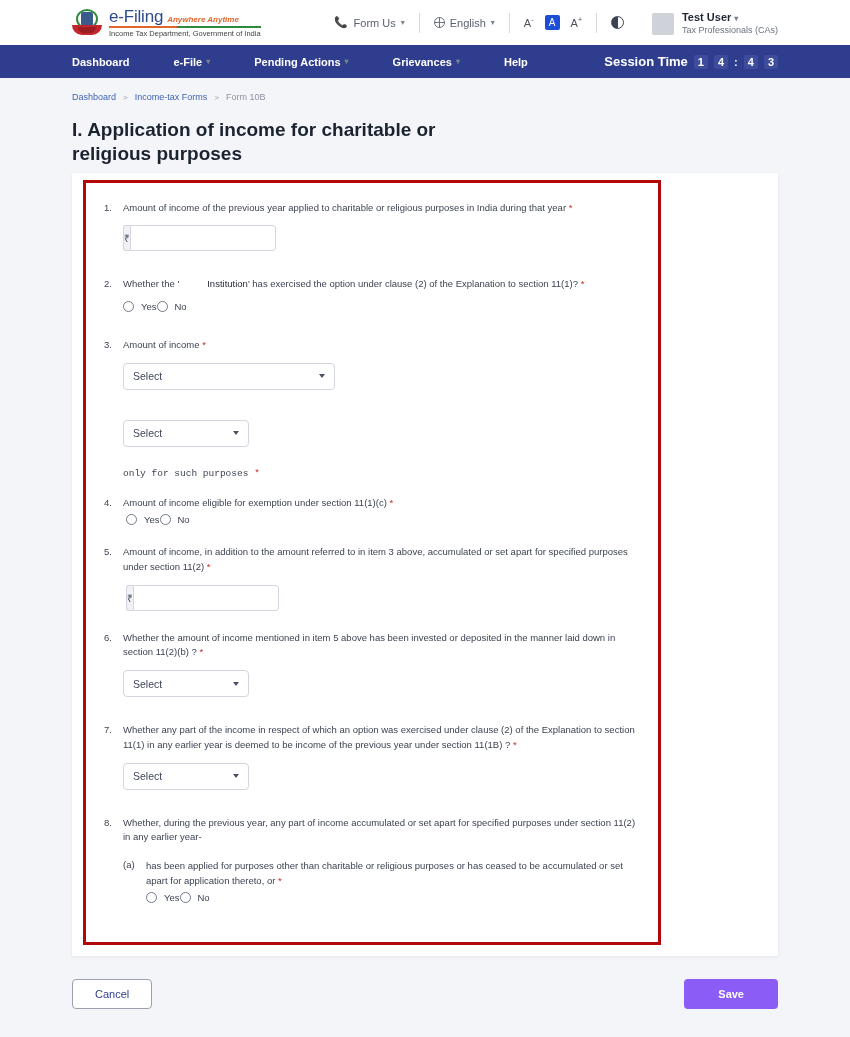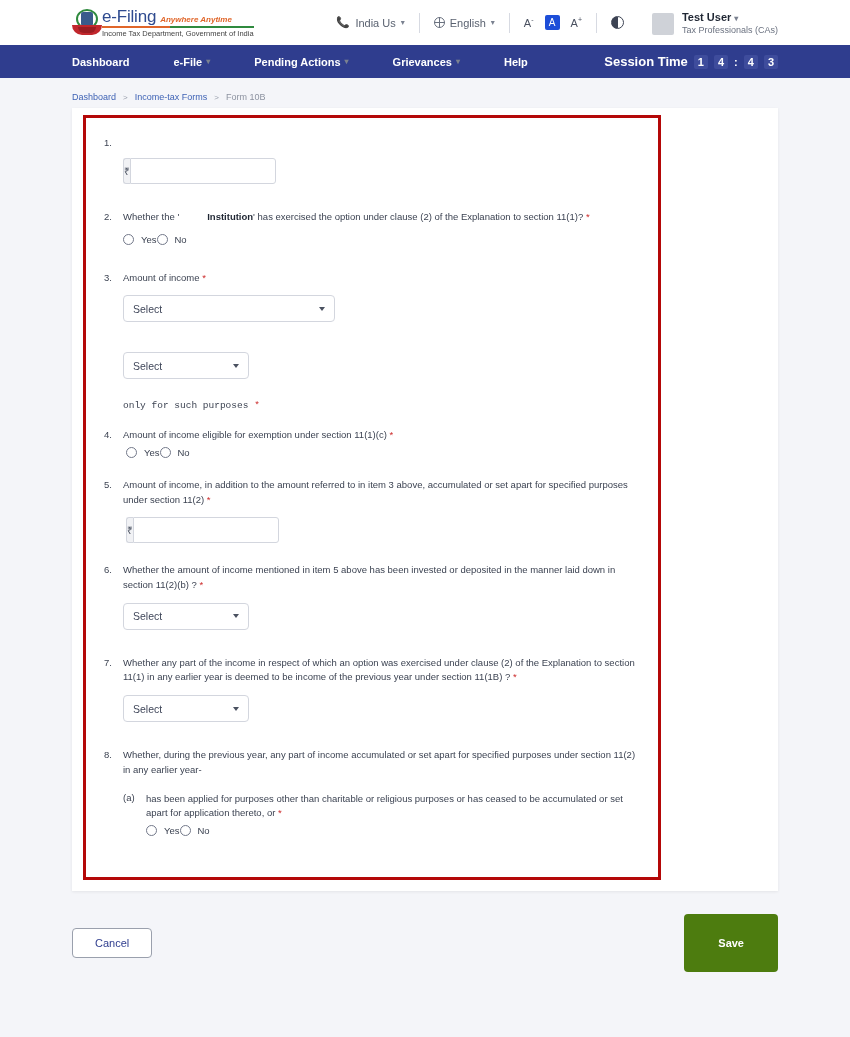--- a/index.html
+++ b/index.html
@@ -12,21 +12,21 @@
 
   
   .top-header {
     height: 45px;
     background: #ffffff;
     display: flex;
     align-items: center;
     padding: 0 72px 0 72px;
     position: relative;
   }
-  .brand { display: flex; align-items: center; gap: 0; }
+  .brand { display: flex; align-items: center; gap: 7px; }
   .emblem { width: 30px; height: 28px; position: relative; flex: none; }
   .emblem .ring {
     position: absolute; left: 4px; top: 0px;
     width: 22px; height: 20px; border: 2px solid #2f8a3e;
     border-radius: 50%;
   }
   .emblem .inner {
     position: absolute; left: 9px; top: 3px;
     width: 12px; height: 14px; background: #3a5b8c; border-radius: 2px;
   }
@@ -110,21 +110,21 @@
     border: 3px solid #b40808;
     padding: 18px 18px 0 18px;
     overflow: hidden;
   }
 
   
   .q { margin-bottom: 0; }
   .q-row { display: flex; gap: 7px; }
   .q-num { font-size: 9.5px; color: #3c4352; min-width: 12px; padding-top: 1px; }
   .q-text { font-size: 9.5px; color: #3c4352; line-height: 1.55; }
-  .q-text b { font-weight: bold; color: #1f2633; padding-left: 28px; }
+  .q-text b { font-weight: normal; color: #1f2633; padding-left: 28px; }
   .req { color: #cc2b2b; }
   .sub-label { font-size: 9.5px; color: #3c4352; line-height: 1.55; }
 
   .radios { display: flex; align-items: center; margin-top: 9px; }
   .radio { display: flex; align-items: center; gap: 7px; cursor: pointer; }
   .radio .dot {
     width: 11px; height: 11px; border: 1.3px solid #73798a; border-radius: 50%;
   }
   .radio span { font-size: 9.5px; color: #3c4352; }
 
@@ -165,22 +165,22 @@
   
   .footer-bar {
     display: flex; align-items: center; margin-top: 23px;
   }
   .btn-cancel {
     border: 1px solid #9aa0ad; background: #fff; color: #2f3d8e;
     font-size: 11px; padding: 8px 22px; border-radius: 4px; cursor: pointer;
     font-family: "Liberation Sans", sans-serif;
   }
   .btn-save {
-    margin-left: auto; background: #4d7c0f; color: #fff; border: none;
-    font-size: 11px; font-weight: bold; padding: 23px 34px; border-radius: 4px; cursor: pointer;
+    margin-left: auto; background: #8b5cf6; color: #fff; border: none;
+    font-size: 11px; font-weight: bold; padding: 9px 34px; border-radius: 4px; cursor: pointer;
     font-family: "Liberation Sans", sans-serif;
   }
 </style>
 </head>
 <body>
 
 <div class="top-header">
   <div class="brand">
     <div class="emblem">
       <div class="ring"></div>
@@ -193,21 +193,21 @@
         <span class="tagline">Anywhere Anytime</span>
       </div>
       <div class="brand-rule"></div>
       <div class="brand-line2">Income Tax Department, Government of India</div>
     </div>
   </div>
 
   <div class="header-right">
     <div class="hr-item">
       <span>📞</span>
-      <span>India Us</span>
+      <span>Form Us</span>
       <span class="caret">▾</span>
     </div>
     <div class="divider"></div>
     <div class="hr-item">
       <span class="globe"></span>
       <span>English</span>
       <span class="caret">▾</span>
     </div>
     <div class="divider"></div>
     <div class="font-ctrl">
@@ -266,27 +266,32 @@
 <div class="page">
 
   <div class="breadcrumb">
     <span class="bc-link">Dashboard</span>
     <span class="bc-sep">&gt;</span>
     <span class="bc-link">Income-tax Forms</span>
     <span class="bc-sep">&gt;</span>
     <span class="bc-current">Form 10B</span>
   </div>
 
+  <div class="page-title">I. Application of income for charitable or religious purposes</div>
 
   <div class="card">
     <div class="redbox">
 
       <div class="q">
         <div class="q-row">
           <span class="q-num">1.</span>
+          <span class="q-text">
+            <span>Amount of income of the previous year applied to charitable or religious purposes in India during that year</span>
+            <span class="req">*</span>
+          </span>
         </div>
         <div class="rupee-field" style="margin-left:19px;">
           <div class="rupee-prefix">₹</div>
           <input class="rupee-input" type="text" placeholder="" style="">
         </div>
       </div>
 
       <div class="gap-lg"></div>
 
       <div class="q">

